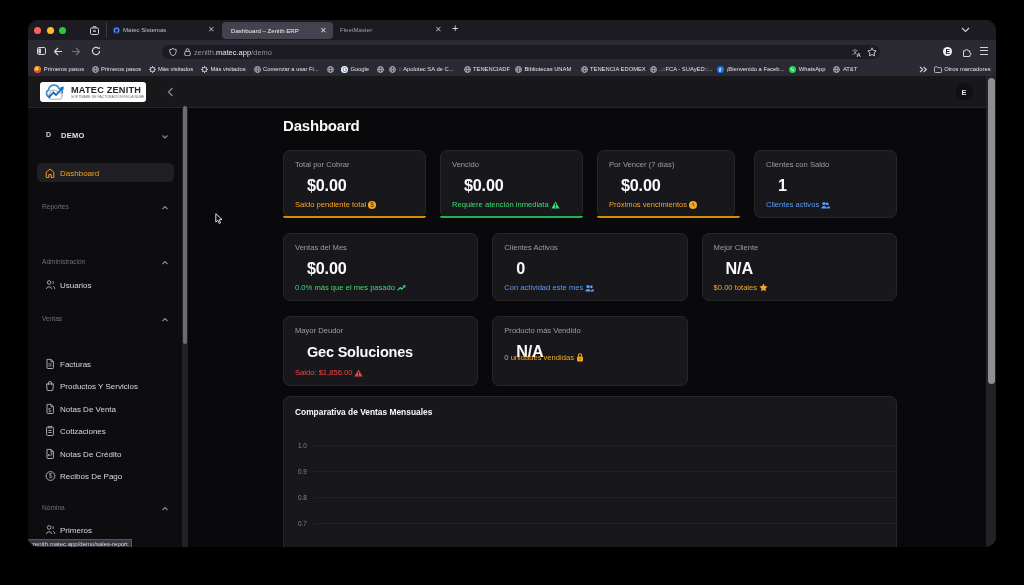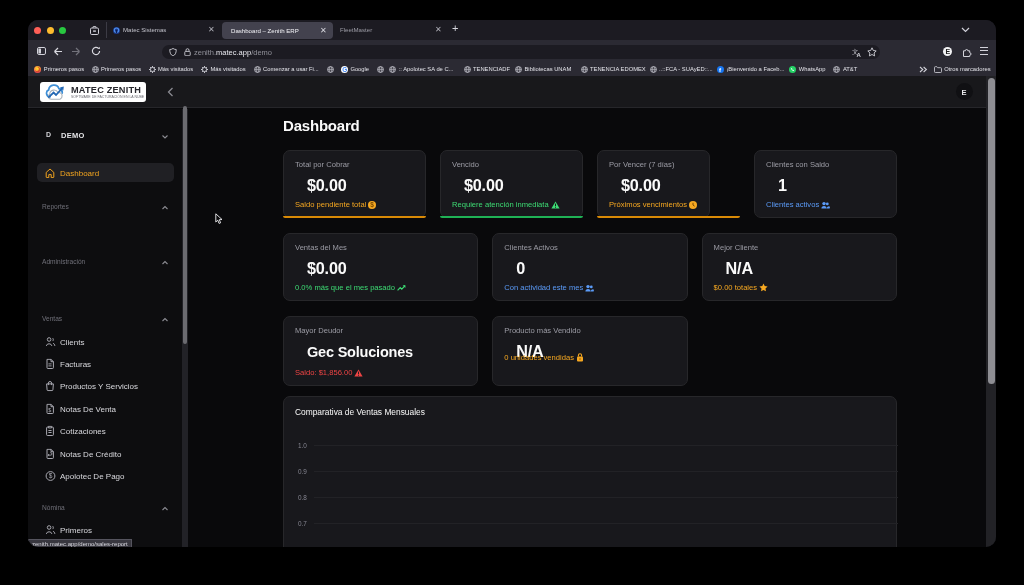--- a/index.html
+++ b/index.html
@@ -268,30 +268,30 @@
         <div class="txt" style="color:#f0a31f">Dashboard</div>
       </div>
       <div class="slabel" style="top:94px">Reportes</div>
       <svg class="chev" style="top:95px" width="8" height="6" viewBox="0 0 8 6">
           <path d="M1.5 4 L4 1.5 L6.5 4" fill="none" stroke="#8b8b92" stroke-width="1.1"></path>
         </svg>
       <div class="slabel" style="top:149px">Administración</div>
       <svg class="chev" style="top:150px" width="8" height="6" viewBox="0 0 8 6">
           <path d="M1.5 4 L4 1.5 L6.5 4" fill="none" stroke="#8b8b92" stroke-width="1.1"></path>
         </svg>
+      <div class="sitem" style="top:166.5px">
+        <svg width="11" height="11" viewBox="0 0 10 11">
+            <use href="#iusers"></use>
+          </svg>
+        <div class="txt">Usuarios</div>
+      </div>
       <div class="slabel" style="top:206px">Ventas</div>
       <svg class="chev" style="top:207px" width="8" height="6" viewBox="0 0 8 6">
           <path d="M1.5 4 L4 1.5 L6.5 4" fill="none" stroke="#8b8b92" stroke-width="1.1"></path>
         </svg>
-      <div class="sitem" style="top:223px">
-        <svg width="11" height="11" viewBox="0 0 10 11">
-            <use href="#iusers"></use>
-          </svg>
-        <div class="txt">Clients</div>
-      </div>
       <div class="sitem" style="top:245.5px">
         <svg width="10" height="11" viewBox="0 0 10 11">
             <use href="#ifile"></use>
             <path d="M3.4 5.4 h3.2 M3.4 7.4 h3.2" stroke="#a8a8b0" stroke-width="0.9"></path>
           </svg>
         <div class="txt">Facturas</div>
       </div>
       <div class="sitem" style="top:290px">
         <svg width="10" height="11" viewBox="0 0 10 11">
             <use href="#ifile"></use>
@@ -319,21 +319,21 @@
             <use href="#ifile"></use>
             <path d="M3.2 6.6 h2.6 a1.2 1.2 0 0 0 0 -2.4 l-0.6 0 M3.9 5.6 L3 6.6 L3.9 7.6" stroke="#a8a8b0" stroke-width="0.9" fill="none"></path>
           </svg>
         <div class="txt">Notas De Crédito</div>
       </div>
       <div class="sitem" style="top:357px">
         <svg width="11" height="11" viewBox="0 0 11 11" fill="none" stroke="#a8a8b0" stroke-width="1">
             <circle cx="5.5" cy="5.5" r="4.4"></circle>
             <text x="3.8" y="7.8" font-size="6.5" fill="#a8a8b0" stroke="none" font-family="Liberation Sans">$</text>
           </svg>
-        <div class="txt">Apolotec De Pago</div>
+        <div class="txt">Recibos De Pago</div>
       </div>
       <div class="slabel" style="top:395px">Nómina</div>
       <svg class="chev" style="top:396px" width="8" height="6" viewBox="0 0 8 6">
           <path d="M1.5 4 L4 1.5 L6.5 4" fill="none" stroke="#8b8b92" stroke-width="1.1"></path>
         </svg>
       <div class="sitem" style="top:411.5px">
         <svg width="11" height="11" viewBox="0 0 10 11">
             <use href="#iusers"></use>
           </svg>
         <div class="txt">Primeros</div>
@@ -365,21 +365,21 @@
       <div class="card" style="left:252px;top:41px;width:143px;height:68px">
         <div class="ct">Vencido</div>
         <div class="cv">$0.00</div>
         <div class="cs green">Requiere atención inmediata<svg width="9" height="8" viewBox="0 0 9 8">
               <path d="M4.5 0.6 L8.6 7.4 H0.4 Z" fill="#3ddc74"></path>
               <rect x="4.1" y="2.6" width="0.9" height="2.6" fill="#0c0c0e"></rect>
               <rect x="4.1" y="5.8" width="0.9" height="0.9" fill="#0c0c0e"></rect>
             </svg></div>
         <div class="bline" style="width:143px;background:#1fb155"></div>
       </div>
-      <div class="card" style="left:409px;top:41px;width:113px;height:68px">
+      <div class="card" style="left:409px;top:41px;width:138px;height:68px">
         <div class="ct">Por Vencer (7 días)</div>
         <div class="cv">$0.00</div>
         <div class="cs amber">Próximos vencimientos<svg width="8" height="8" viewBox="0 0 8 8">
               <circle cx="4" cy="4" r="4" fill="#f6a821"></circle>
               <path d="M4 1.8 V4 L5.6 5.2" stroke="#7a4a00" stroke-width="1" fill="none"></path>
             </svg></div>
         <div class="bline" style="width:143px;background:#d98a06"></div>
       </div>
       <div class="card" style="left:566px;top:41px;width:143px;height:68px">
         <div class="ct">Clientes con Saldo</div>
@@ -422,21 +422,21 @@
       <div class="card" style="left:304.3px;top:207px;width:195.3px;height:70px">
         <div class="ct">Producto más Vendido</div>
         <div class="cv">N/A</div>
         <div class="cs amber" style="top:36px">0 unidades vendidas<svg width="8" height="9" viewBox="0 0 8 9">
               <rect x="1" y="3.6" width="6" height="4.8" rx="1" fill="#f6a821"></rect>
               <path d="M2.4 3.6 V2.4 a1.6 1.6 0 0 1 3.2 0 V3.6" fill="none" stroke="#f6a821" stroke-width="1.1"></path>
               <rect x="3.55" y="5.2" width="0.9" height="1.6" fill="#7a4a00"></rect>
             </svg></div>
       </div>
       <div class="card" style="left:95px;top:287px;width:614px;height:170px">
-        <div class="abs" style="left:11px;top:10px;font-size:8.4px;font-weight:normal;color:#fafafa">Comparativa de Ventas Mensuales</div>
+        <div class="abs" style="left:11px;top:10px;font-size:8.4px;font-weight:bold;color:#fafafa">Comparativa de Ventas Mensuales</div>
         <div class="glab" style="left:14px;top:44.5px">1.0</div>
           <div class="gl" style="top:48px"></div>
         <div class="glab" style="left:14px;top:70.5px">0.9</div>
           <div class="gl" style="top:74px"></div>
         <div class="glab" style="left:14px;top:96.5px">0.8</div>
           <div class="gl" style="top:100px"></div>
         <div class="glab" style="left:14px;top:122.5px">0.7</div>
           <div class="gl" style="top:126px"></div>
         <div class="glab" style="left:14px;top:148.5px">0.6</div>
       </div>

